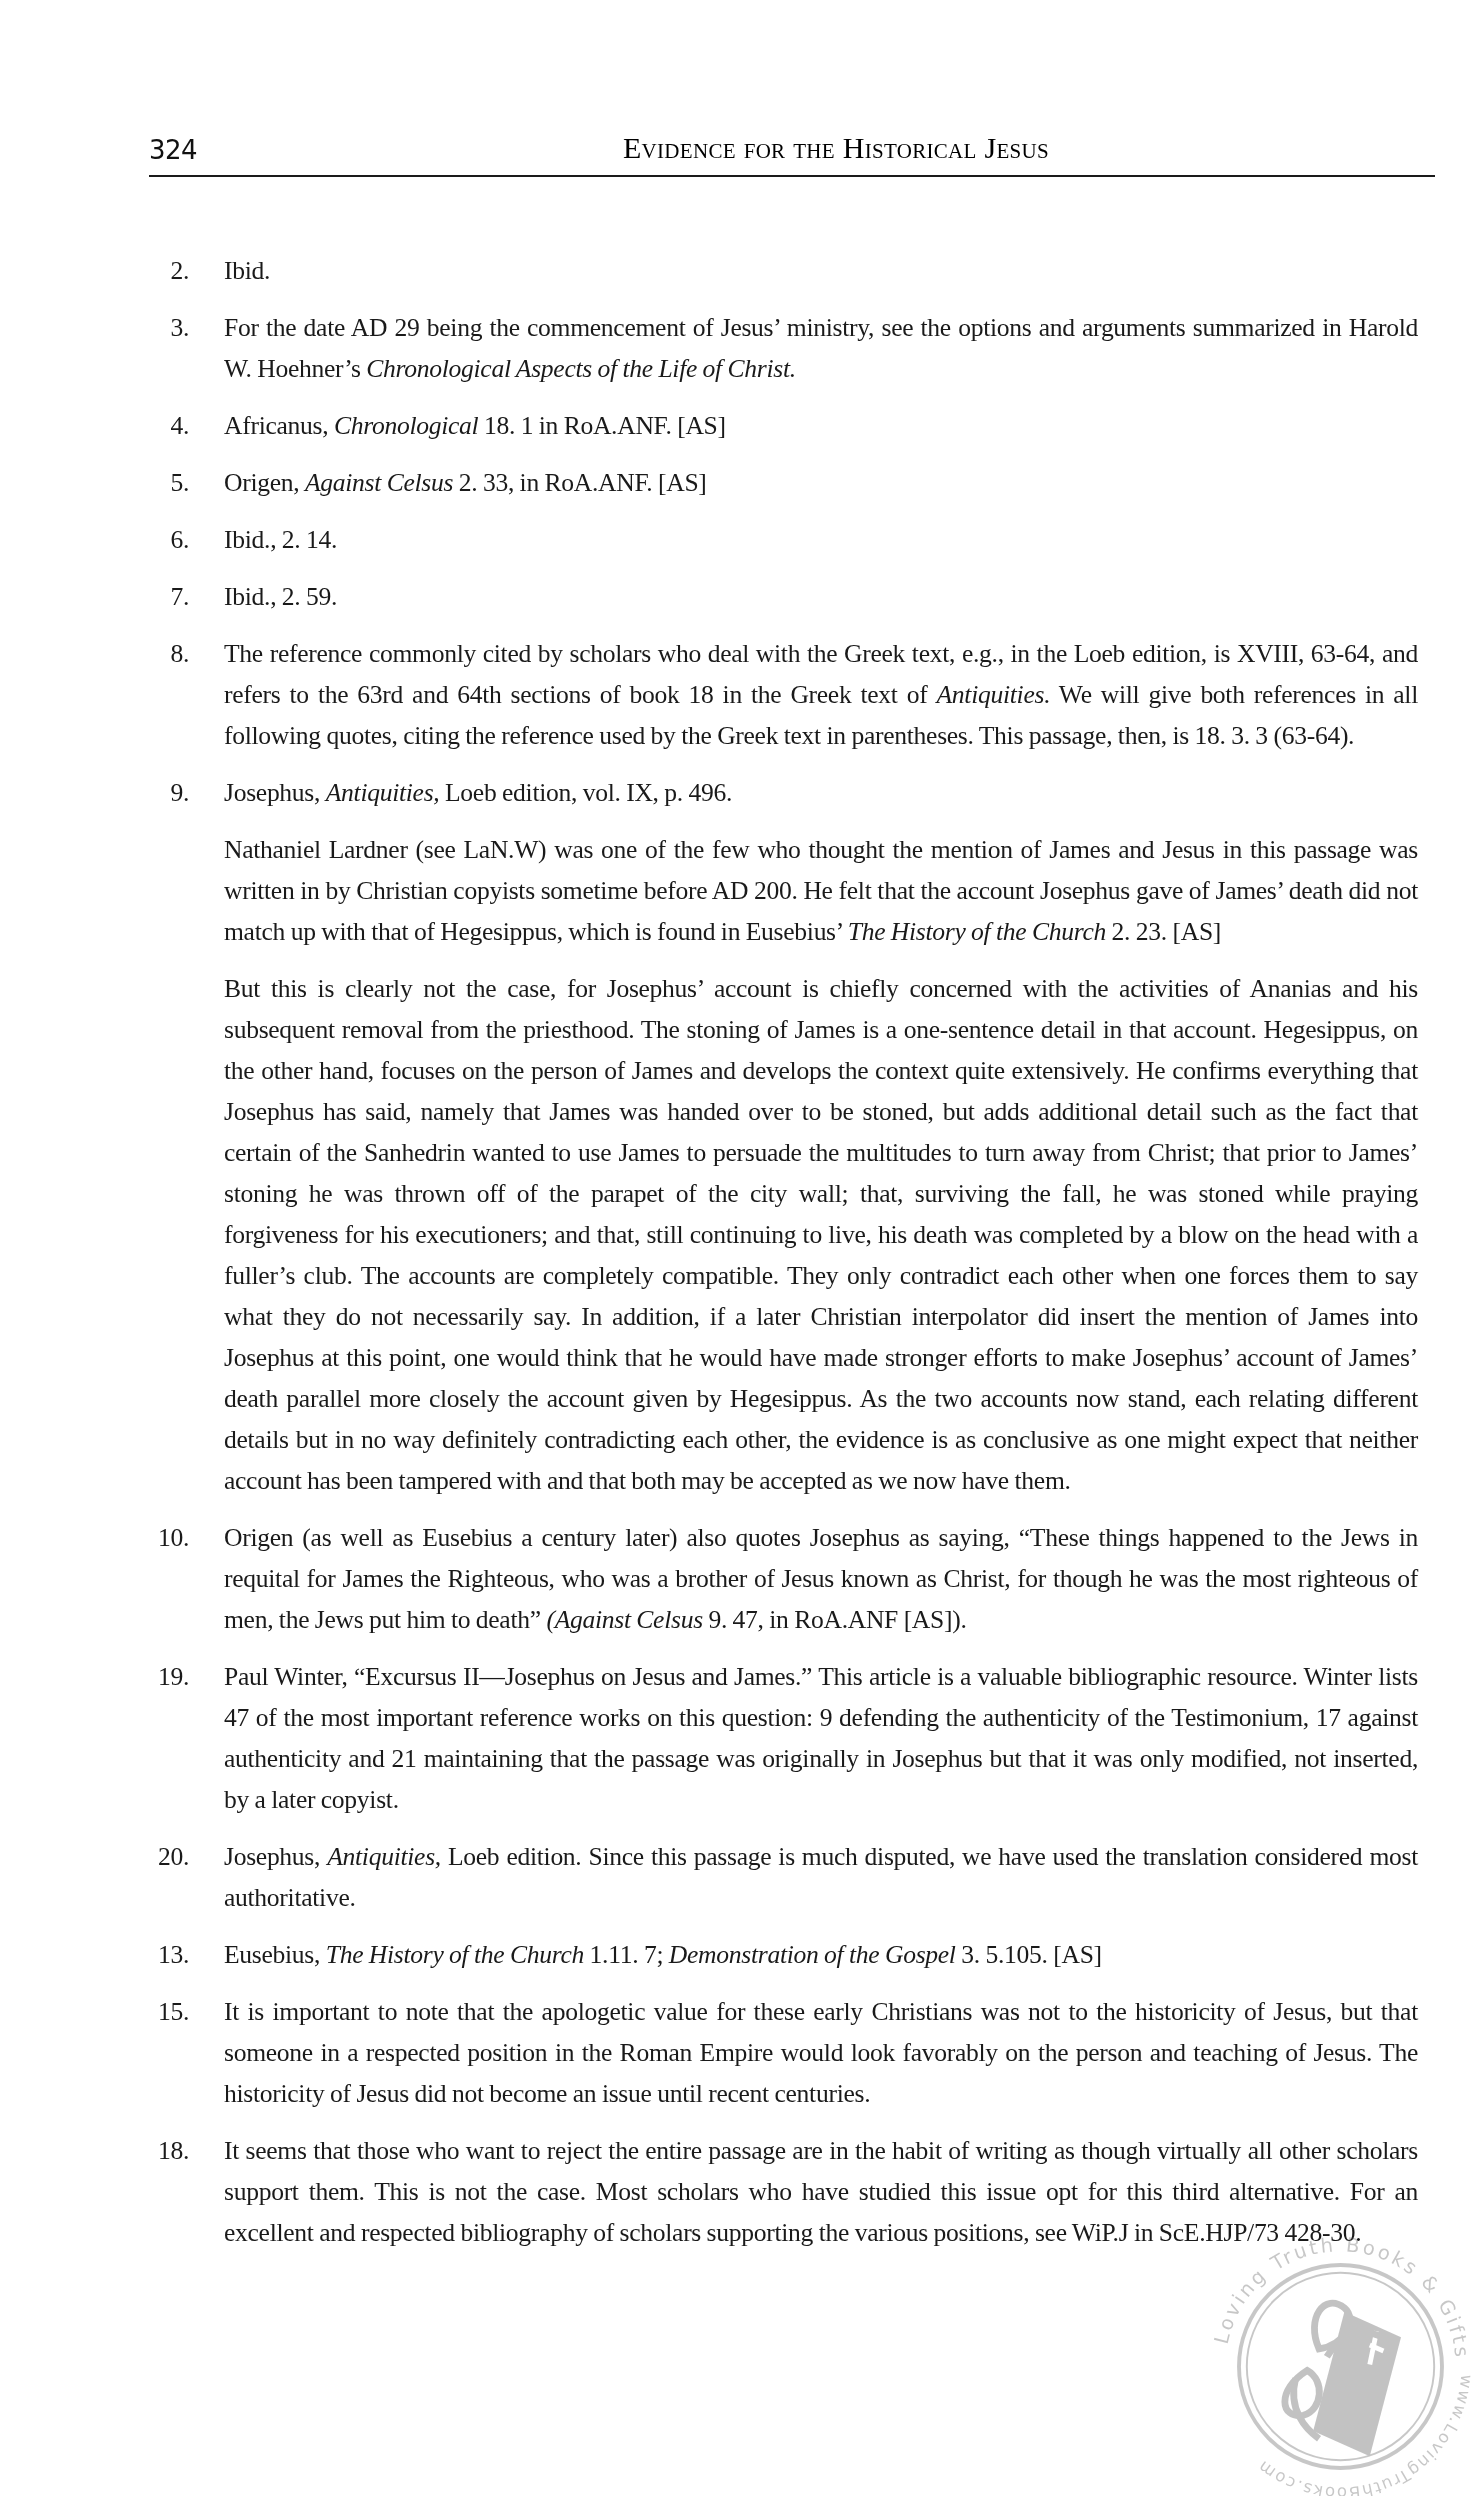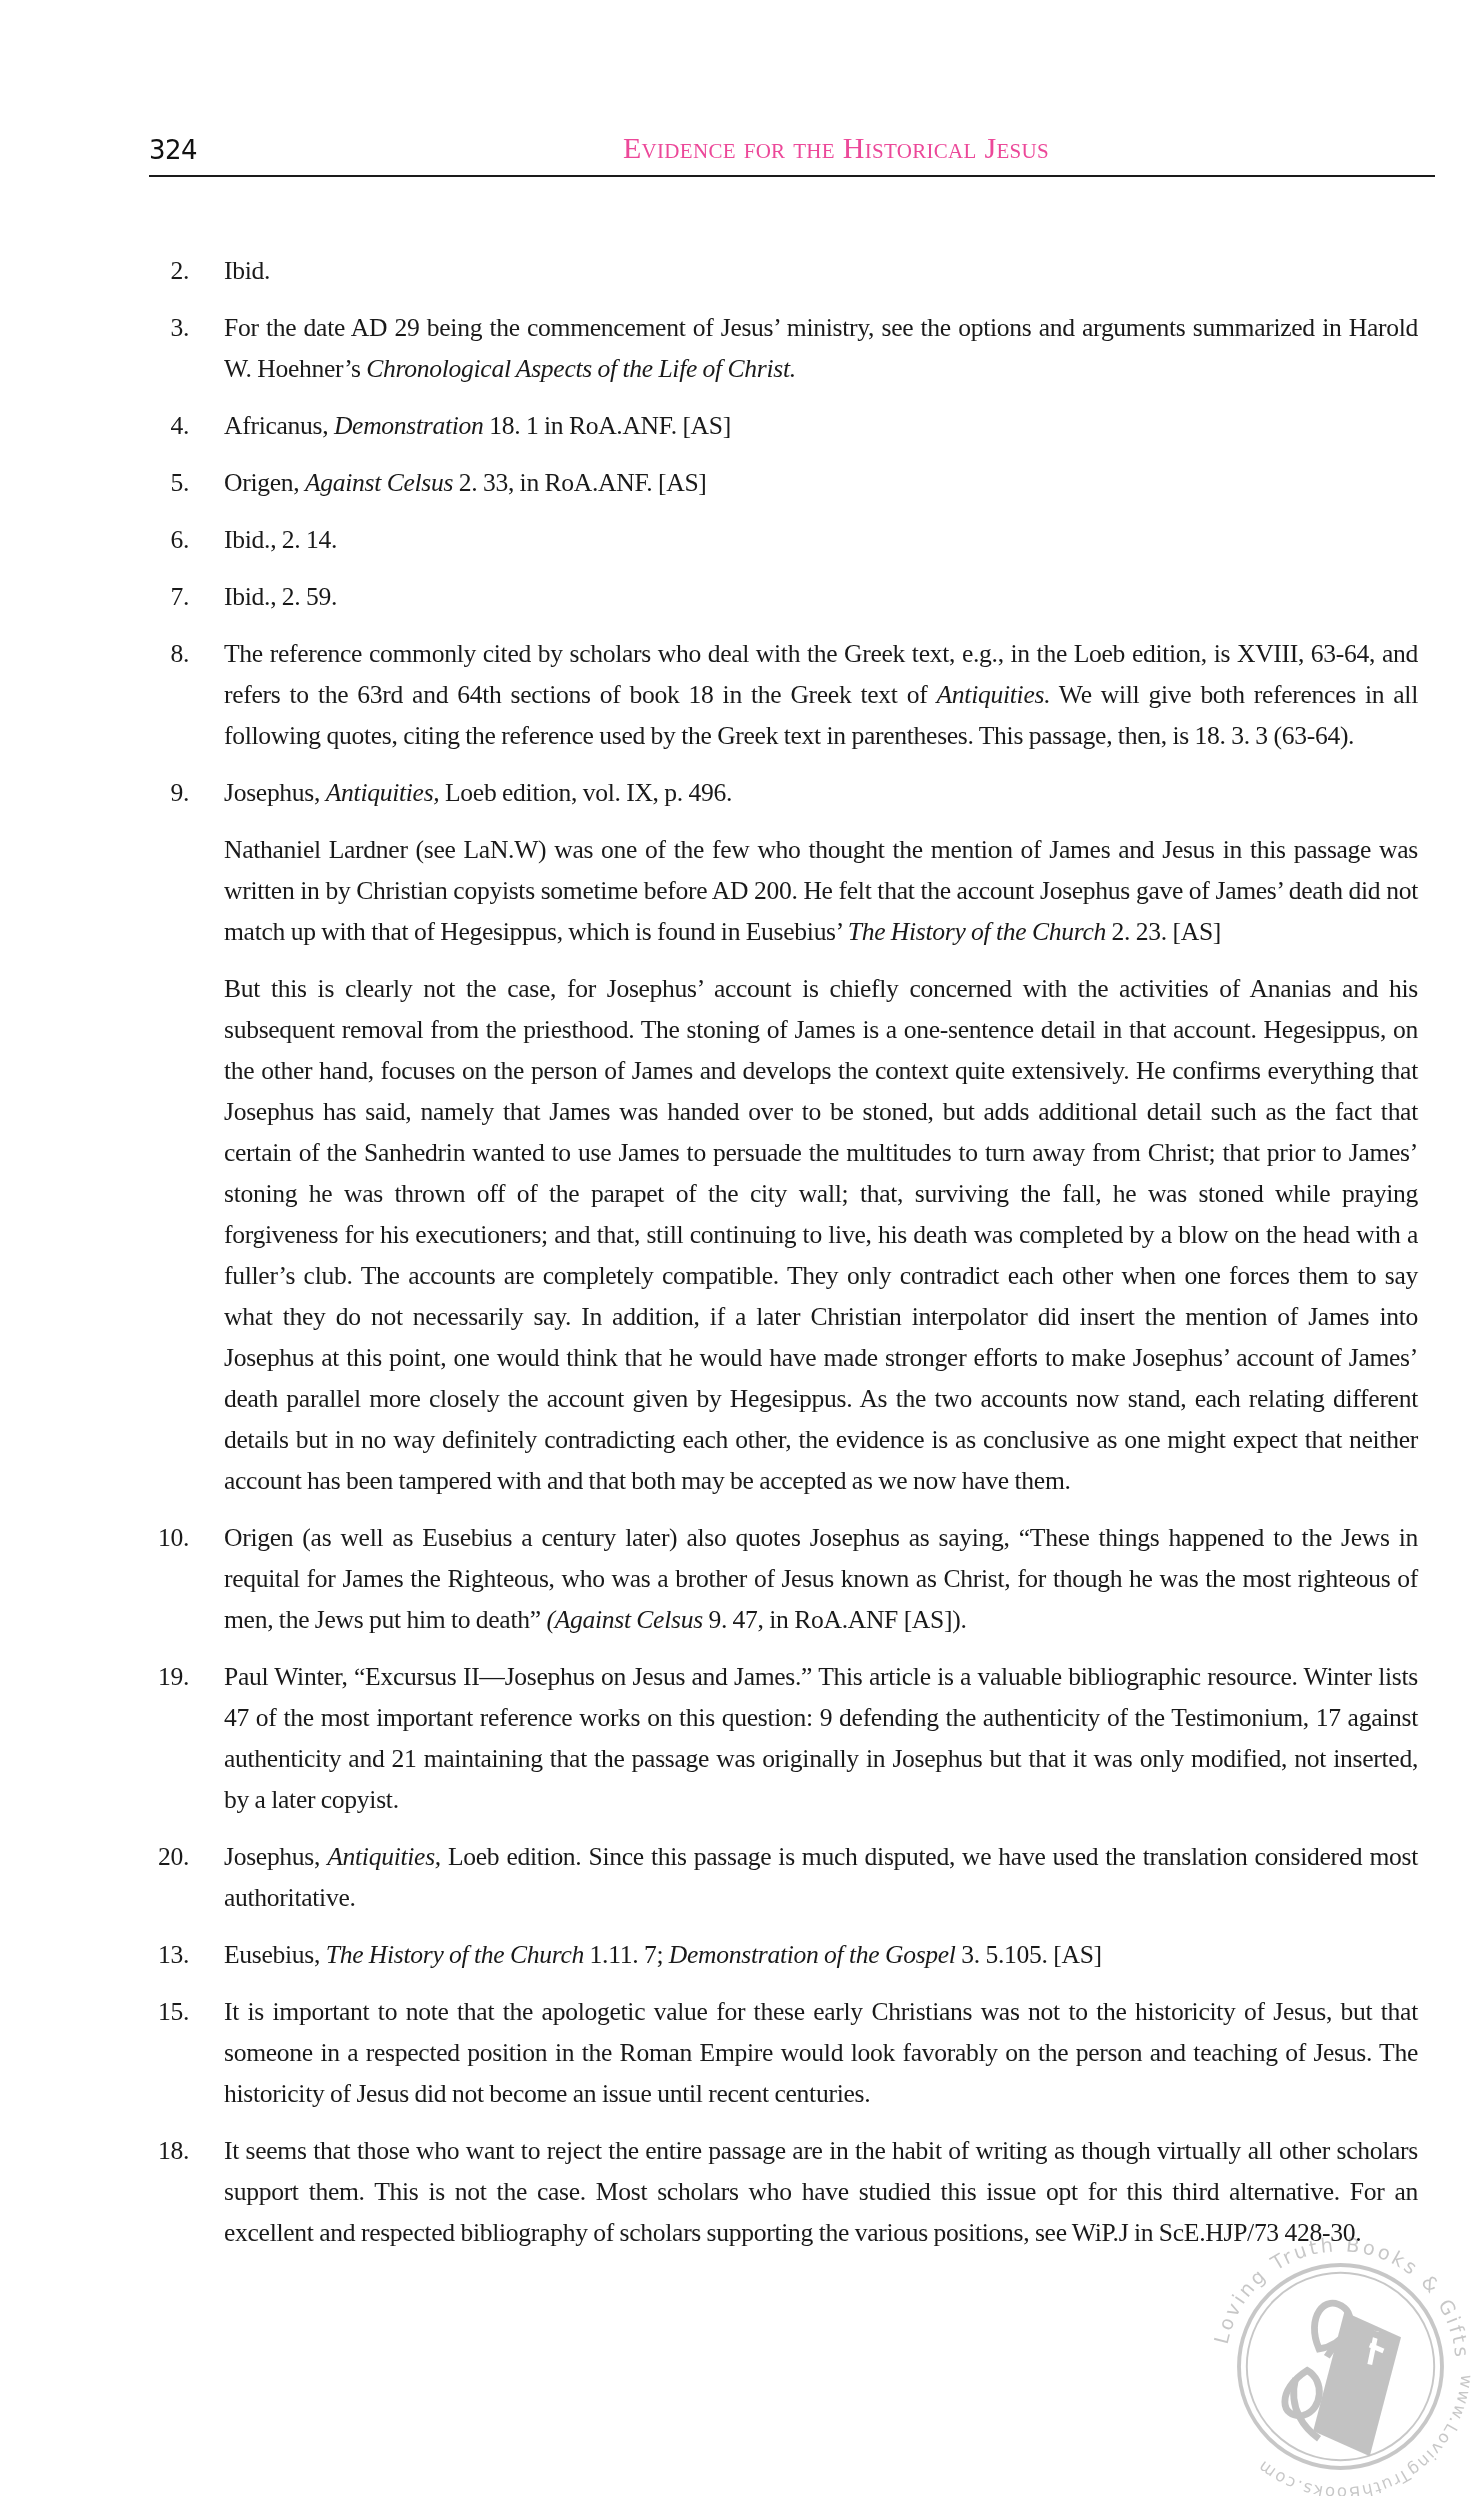--- a/index.html
+++ b/index.html
@@ -39,21 +39,21 @@
   }
   .running-title {
     position: absolute;
     left: 0;
     right: 0;
     top: 3.9px;
     text-align: center;
     font-size: 30px;
     font-variant: small-caps;
     letter-spacing: 0.3px;
-    color: #ec4899;
+    color: #000000;
     padding-left: 88px;
   }
   .head-rule {
     position: absolute;
     left: 149px;
     top: 163px;
     width: 1286px;
     height: 2px;
     background: #1a1a1a;
   }
@@ -119,21 +119,21 @@
       </div>
       <div class="note">
         <span class="num">3.</span>
         <div class="note-body">
           <p><span>For the date AD 29 being the commencement of Jesus’ ministry, see the options and arguments summarized in Harold W. Hoehner’s </span><i>Chronological Aspects of the Life of Christ.</i></p>
         </div>
       </div>
       <div class="note">
         <span class="num">4.</span>
         <div class="note-body">
-          <p><span>Africanus, </span><i>Demonstration</i><span> 18. 1 in RoA.ANF. [AS]</span></p>
+          <p><span>Africanus, </span><i>Chronological</i><span> 18. 1 in RoA.ANF. [AS]</span></p>
         </div>
       </div>
       <div class="note">
         <span class="num">5.</span>
         <div class="note-body">
           <p><span>Origen, </span><i>Against Celsus</i><span> 2. 33, in RoA.ANF. [AS]</span></p>
         </div>
       </div>
       <div class="note">
         <span class="num">6.</span>

